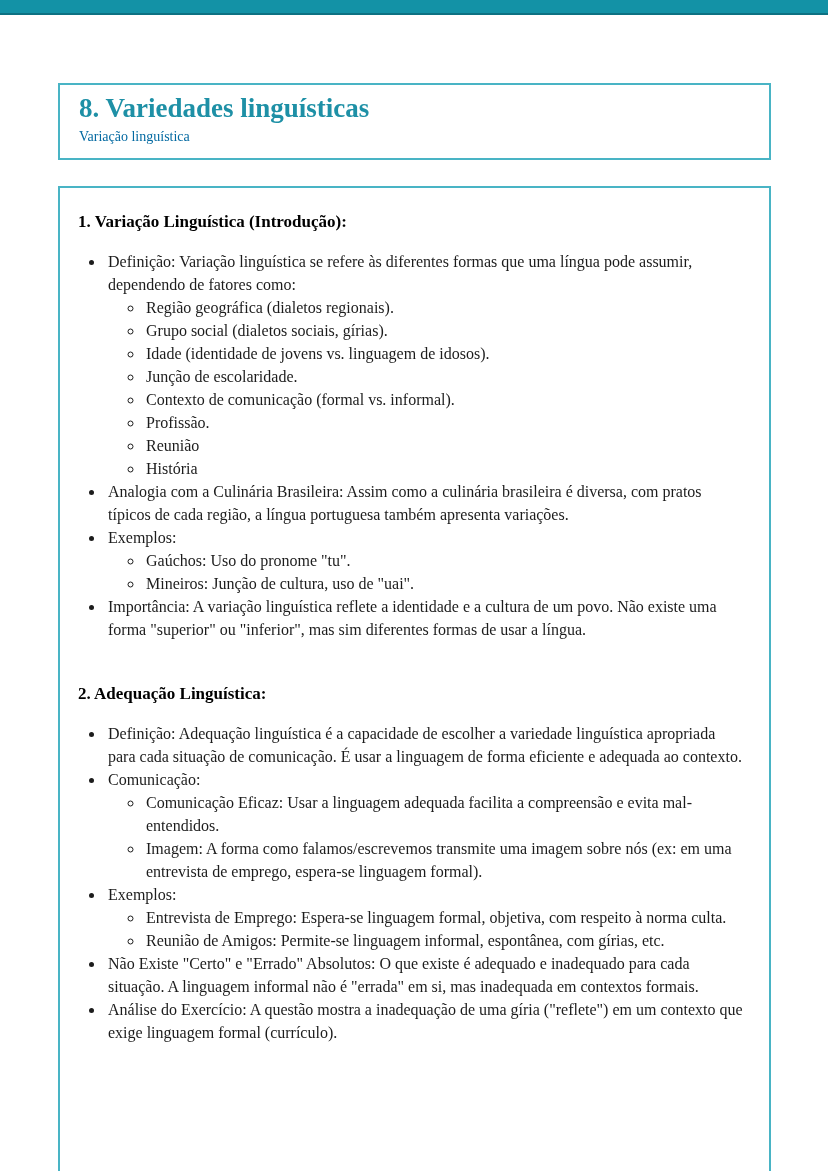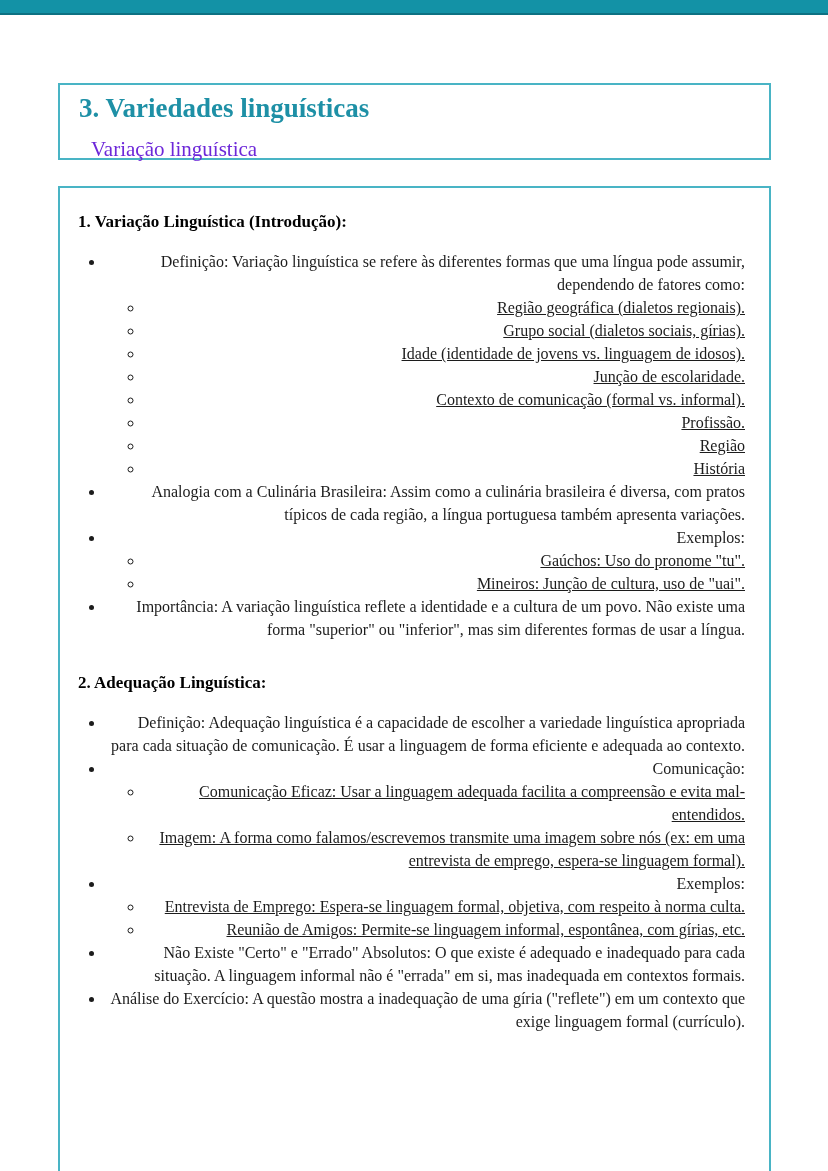--- a/index.html
+++ b/index.html
@@ -35,95 +35,93 @@
     padding: 7px 20px 0 19px;
   }
   .title-card h1 {
     margin: 0;
     font-size: 27px;
     line-height: 33px;
     font-weight: bold;
     color: #1e90a6;
   }
   .title-card .subtitle {
-    margin: 12px;
-    font-size: 21px;
+    margin: 0;
+    font-size: 14px;
     line-height: 24px;
-    color: #6d28d9;
+    color: #0369a1;
   }
   .notes-card {
     position: absolute;
     left: 58px;
     top: 186px;
     width: 713px;
     height: 1120px; 
     box-sizing: border-box;
     border: 2px solid #49b4c5;
     background: #ffffff;
     padding: 22px 24px 0 18px;
   }
   .notes-card h2 {
     margin: 0 0 17px 0;
     font-size: 17px;
     line-height: 23px;
     font-weight: bold;
     color: #000000;
   }
   .notes-card h2.second {
-    margin-top: 30px;
+    margin-top: 41px;
   }
   ul {
     margin: 0;
   }
   ul.l1 {
     list-style: disc outside;
     padding-left: 27px;
-    text-align: right;
   }
   ul.l1 > li {
     font-size: 16px;
     line-height: 23px;
     padding-left: 3px;
   }
   ul.l2 {
     list-style: circle outside;
     padding-left: 36px;
-    text-decoration: underline;
   }
   ul.l2 > li {
     font-size: 16px;
     line-height: 23px;
     padding-left: 2px;
   }
 </style>
 </head>
 <body>
 
 <div class="top-bar"></div>
 
 <div class="title-card">
-  <h1>3. Variedades linguísticas</h1>
+  <h1>8. Variedades linguísticas</h1>
   <p class="subtitle">Variação linguística</p>
 </div>
 
 <div class="notes-card">
 
   <h2>1. Variação Linguística (Introdução):</h2>
 
   <ul class="l1">
     <li>
       <span>Definição: Variação linguística se refere às diferentes formas que uma língua pode assumir, dependendo de fatores como:</span>
       <ul class="l2">
         <li>Região geográfica (dialetos regionais).</li>
         <li>Grupo social (dialetos sociais, gírias).</li>
         <li>Idade (identidade de jovens vs. linguagem de idosos).</li>
         <li>Junção de escolaridade.</li>
         <li>Contexto de comunicação (formal vs. informal).</li>
         <li>Profissão.</li>
-        <li>Região</li>
+        <li>Reunião</li>
         <li>História</li>
       </ul>
     </li>
     <li>
       <span>Analogia com a Culinária Brasileira: Assim como a culinária brasileira é diversa, com pratos típicos de cada região, a língua portuguesa também apresenta variações.</span>
     </li>
     <li>
       <span>Exemplos:</span>
       <ul class="l2">
         <li>Gaúchos: Uso do pronome "tu".</li>

